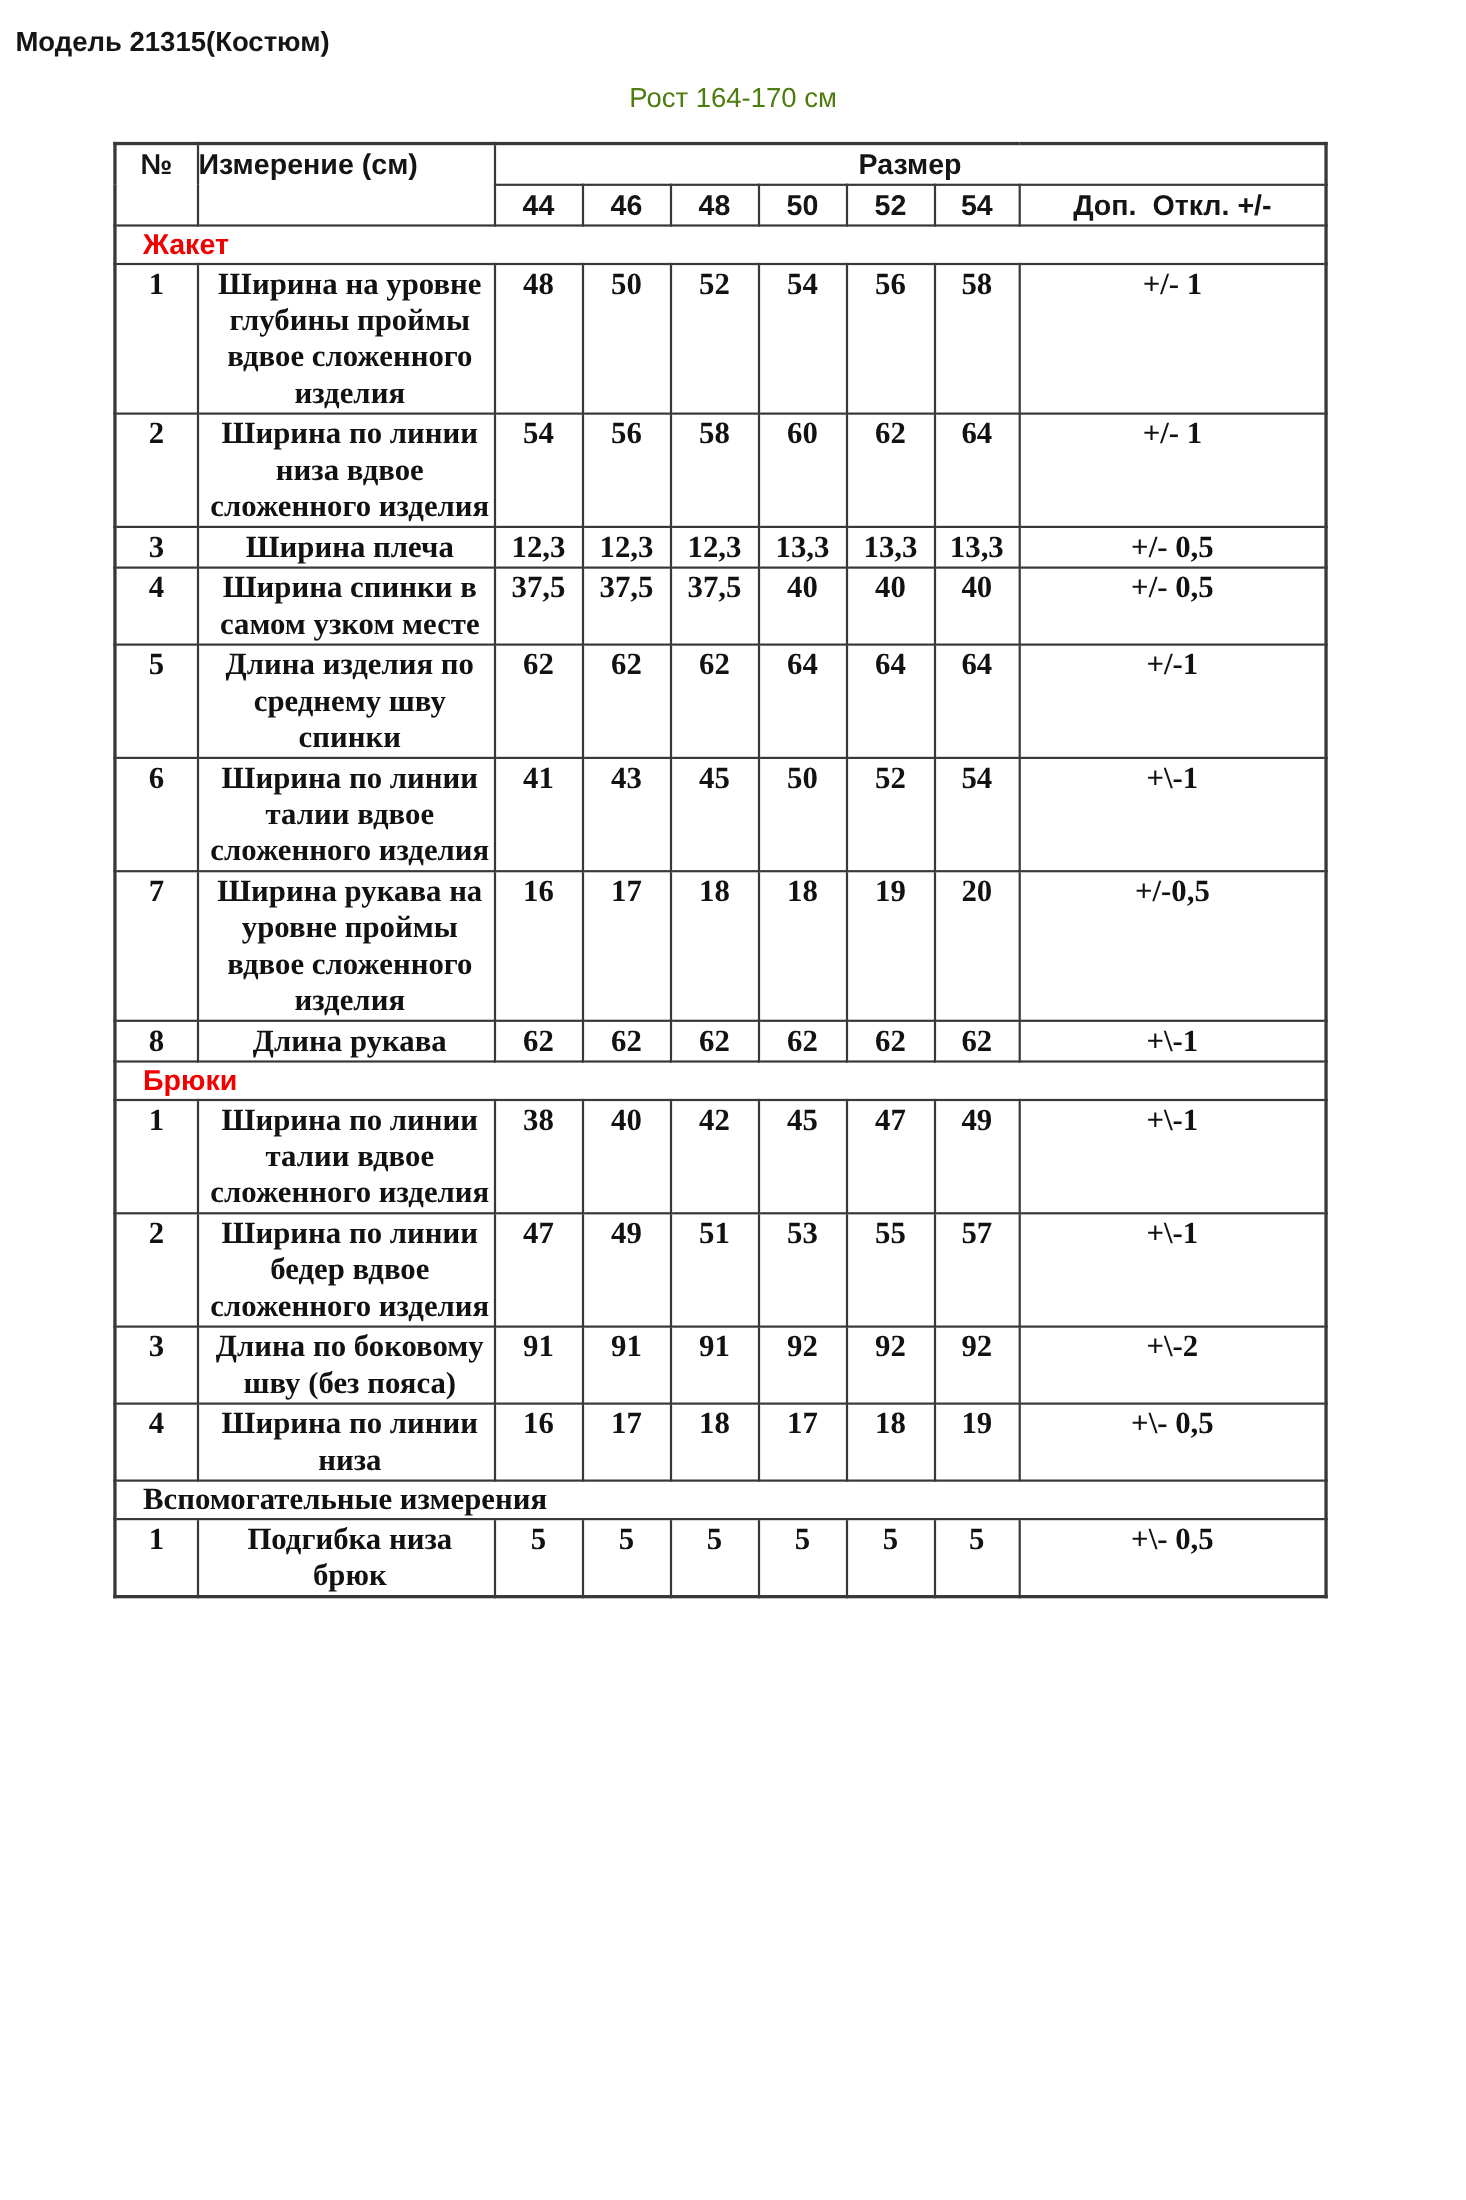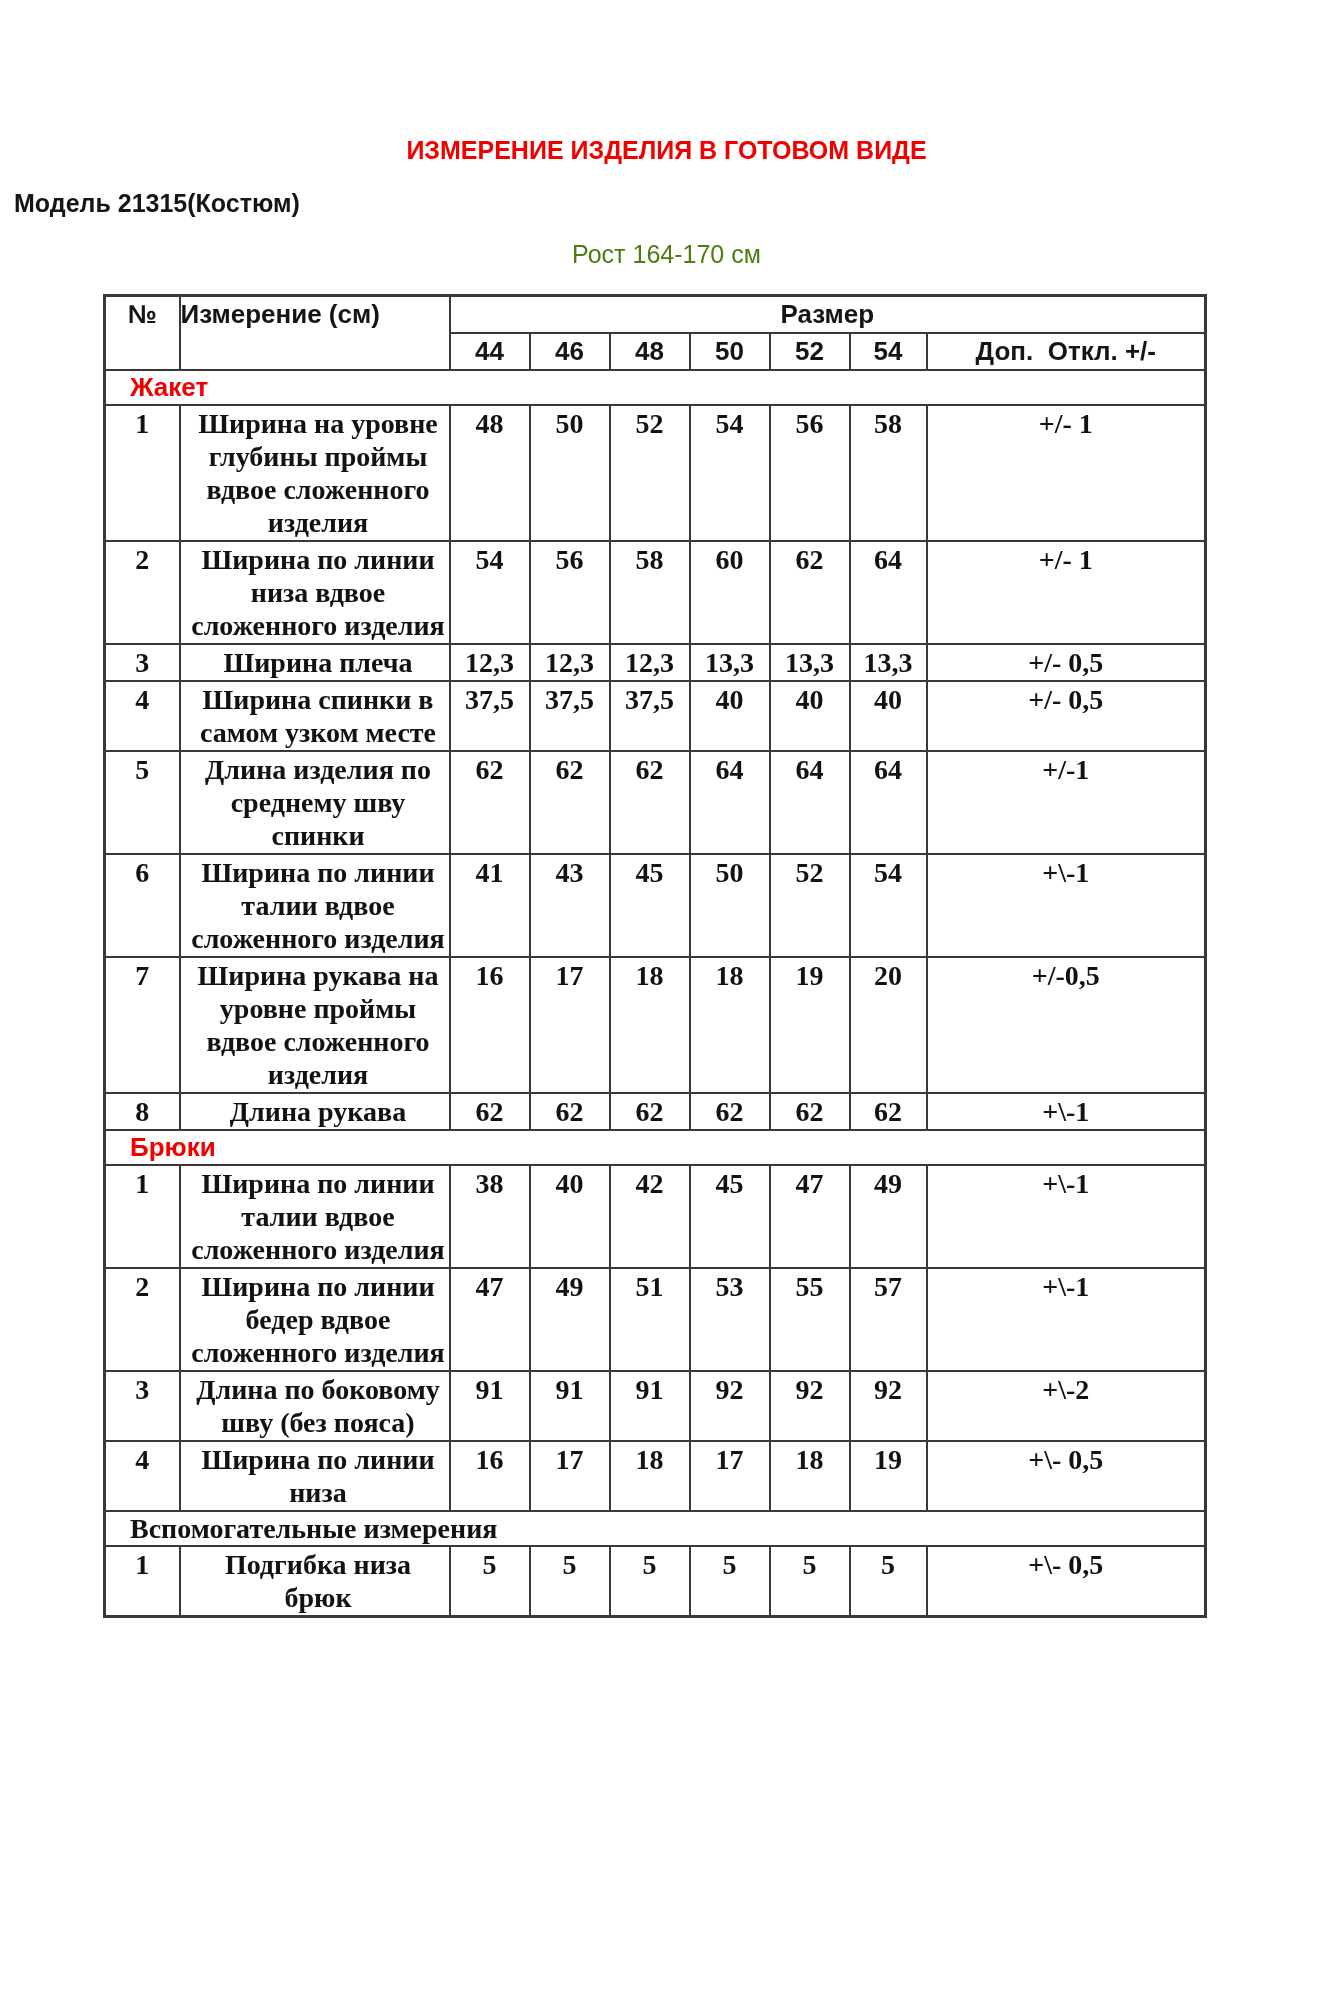--- a/index.html
+++ b/index.html
@@ -79,21 +79,20 @@
     font-family: "Liberation Serif", serif;
     font-weight: 700;
     font-size: 28px;
     color: #121212;
   }
 </style>
 </head>
 <body>
 
 <div>
-  <div class="doc-title">ИЗМЕРЕНИЕ ИЗДЕЛИЯ В ГОТОВОМ ВИДЕ</div>
   <div class="doc-subtitle">Модель 21315(Костюм)</div>
   <div class="doc-height-note">Рост 164-170 см</div>
 
   <table class="meas">
     <colgroup>
       <col style="width:75px">
       <col style="width:270px">
       <col style="width:80px">
       <col style="width:80px">
       <col style="width:80px">

